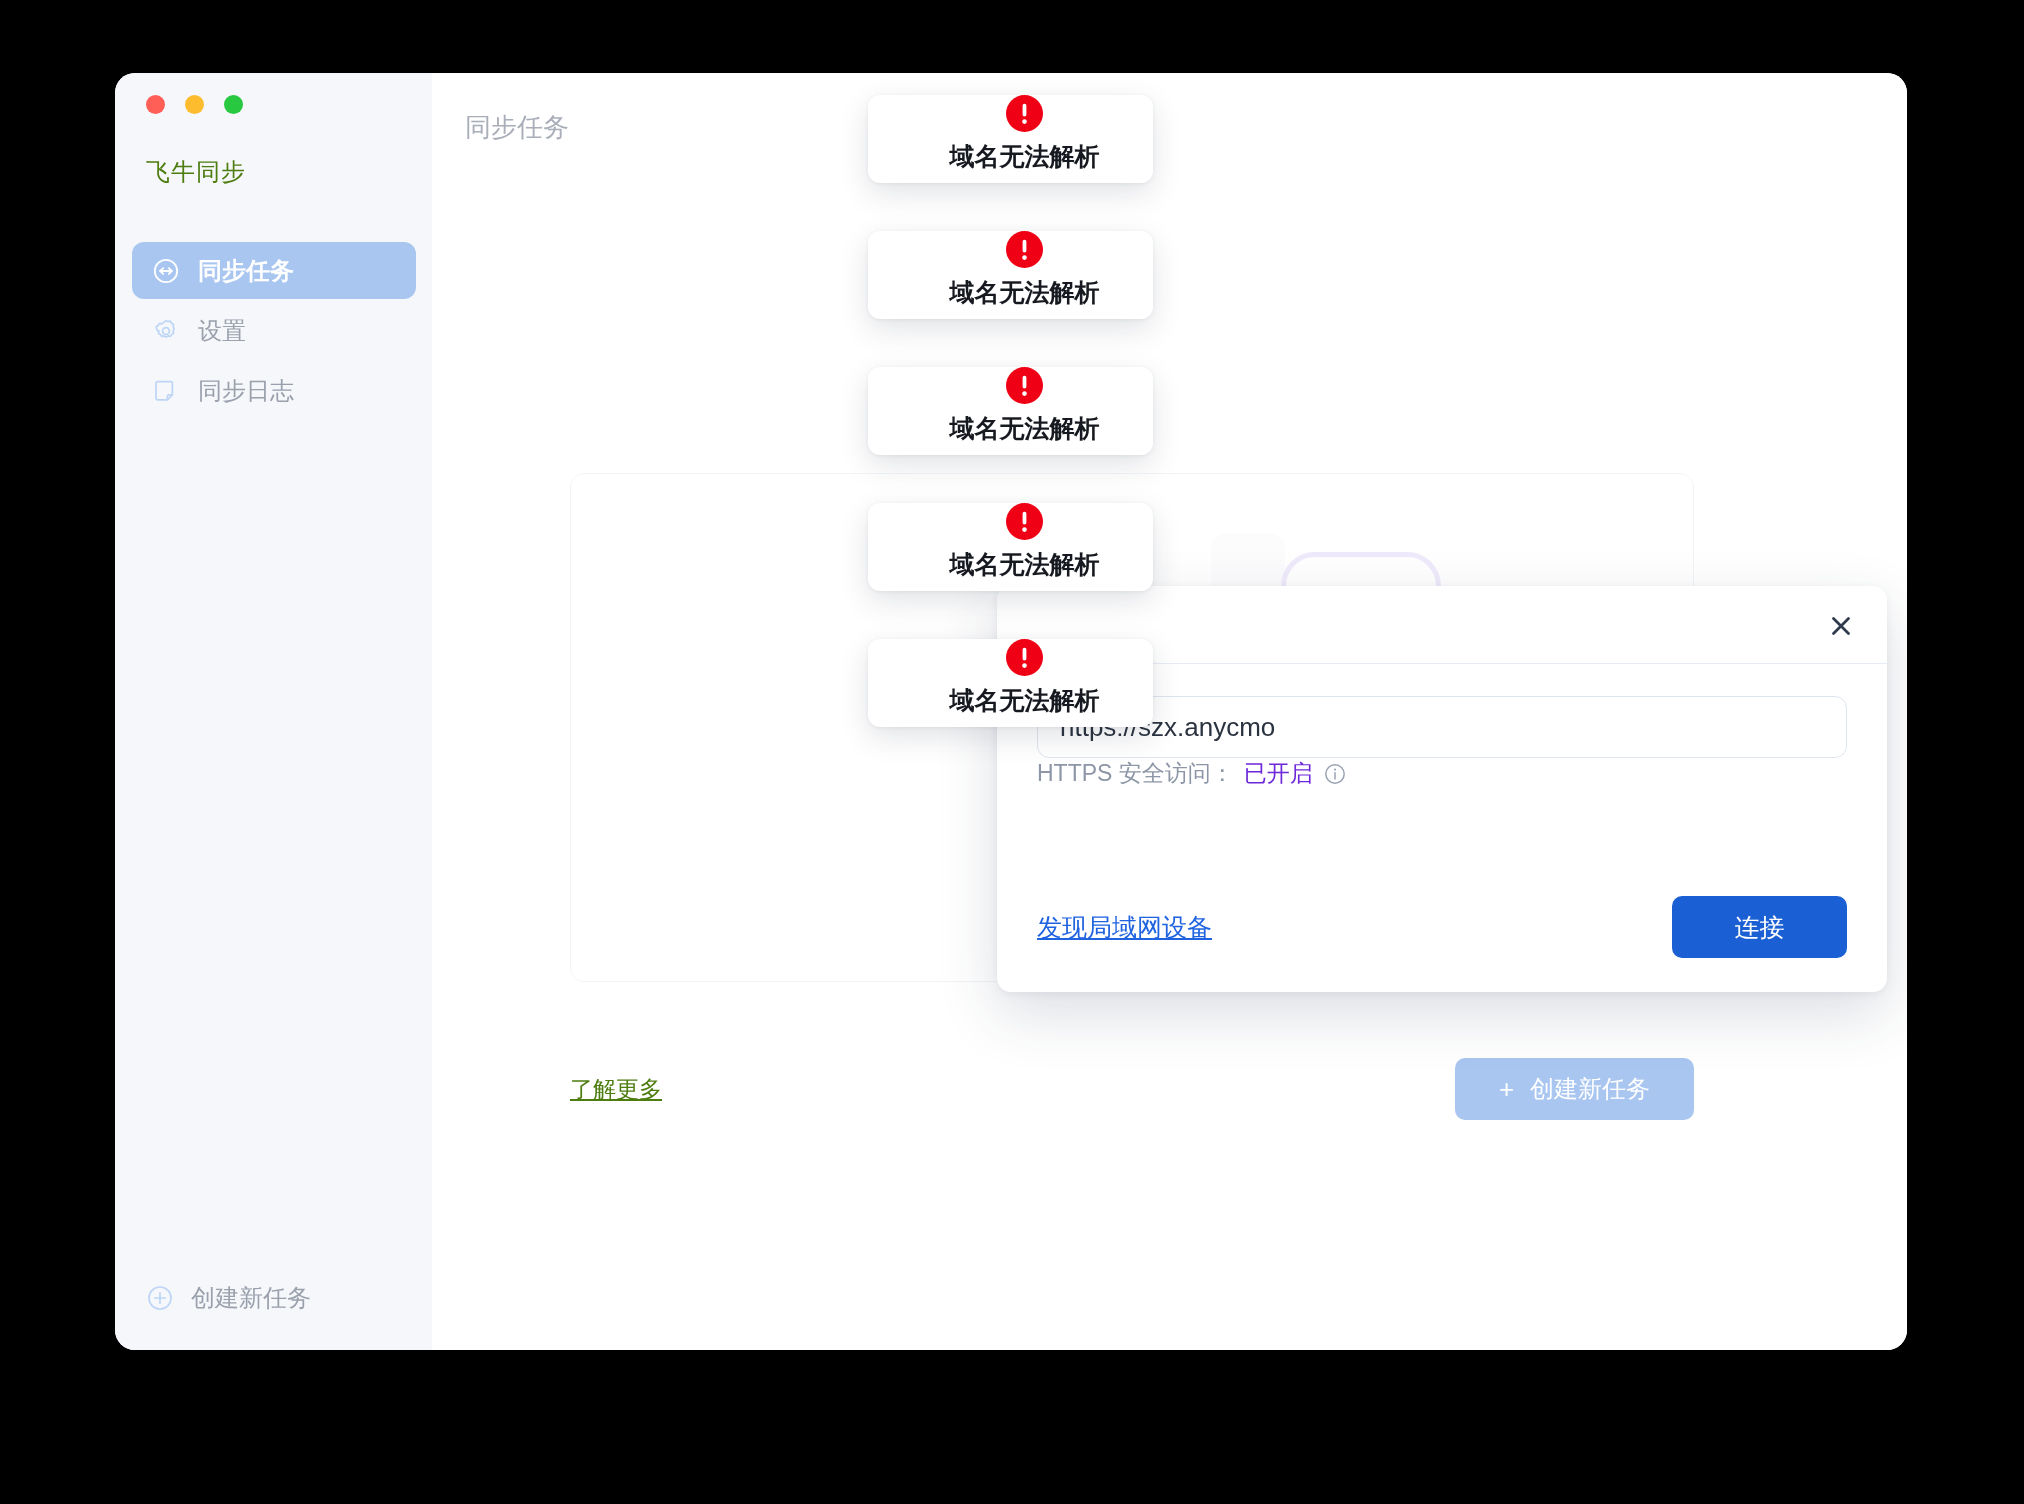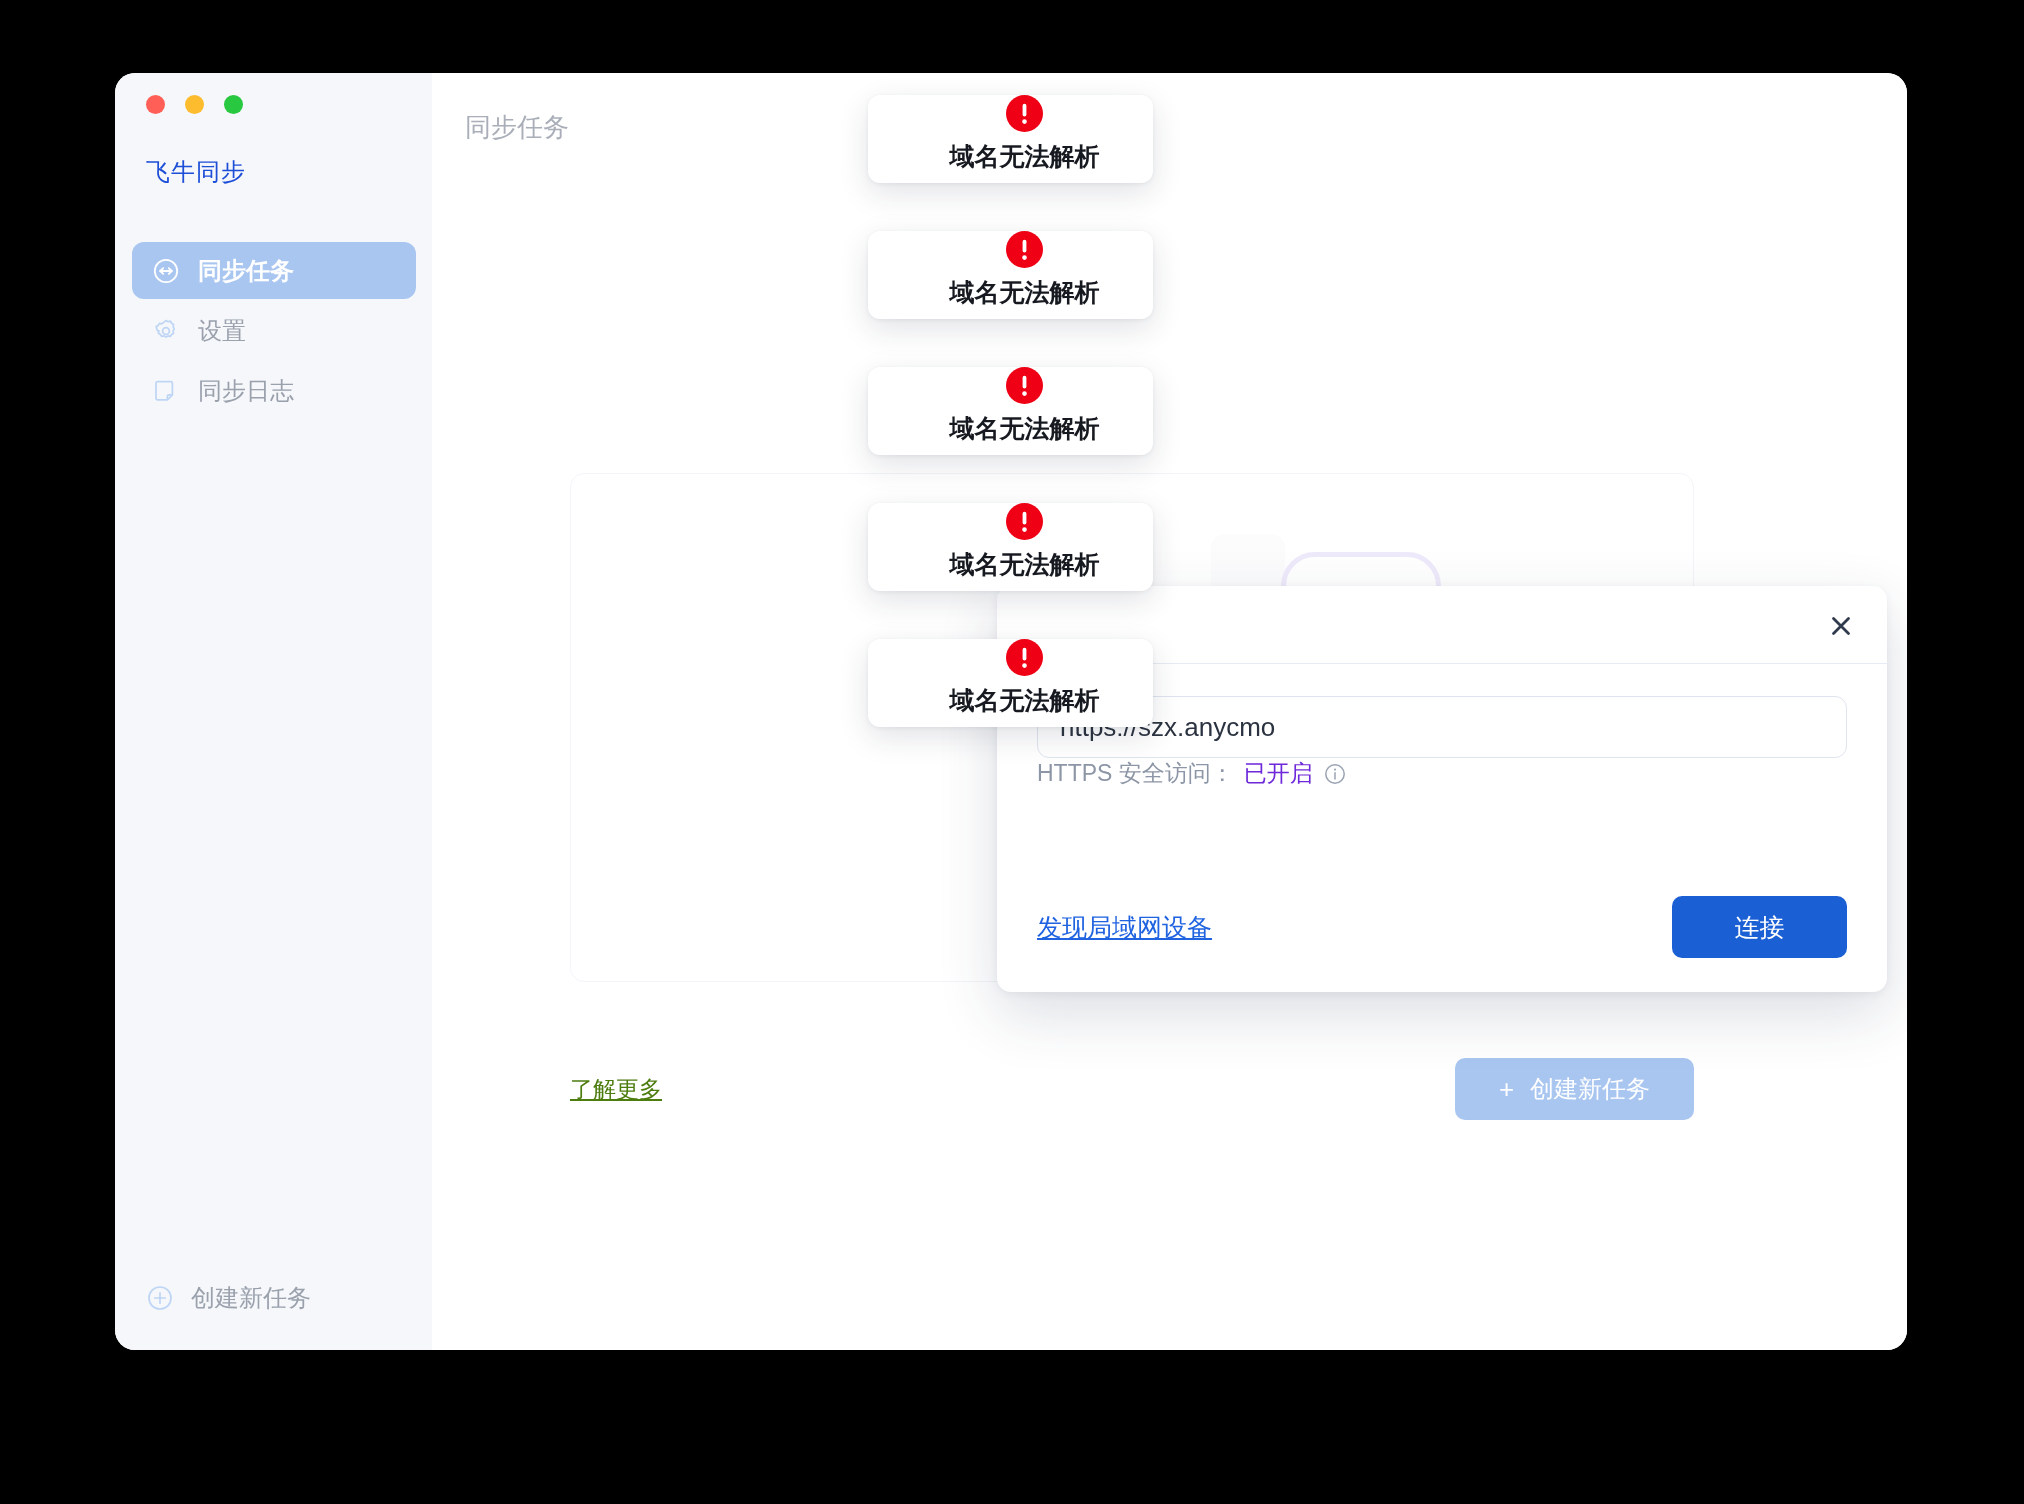--- a/index.html
+++ b/index.html
@@ -33,21 +33,21 @@
     position: absolute; left: 31px; top: 22px;
     display: flex; gap: 20px; align-items: center;
   }
   .tl { width: 19px; height: 19px; border-radius: 50%; }
   .tl.red    { background: #ff5f57; }
   .tl.yellow { background: #fdbc2e; }
   .tl.green  { background: #28c840; }
 
   .app-name {
     position: absolute; left: 31px; top: 83px;
-    font-size: 24px; color: #1d4ed8; letter-spacing: 1px;
+    font-size: 24px; color: #4d7c0f; letter-spacing: 1px;
   }
 
   .nav { position: absolute; left: 17px; top: 169px; width: 284px; }
   .nav-item {
     display: flex; align-items: center;
     height: 57px; border-radius: 12px;
     padding-left: 20px; gap: 18px;
     margin-bottom: 3px;
     cursor: default;
   }

